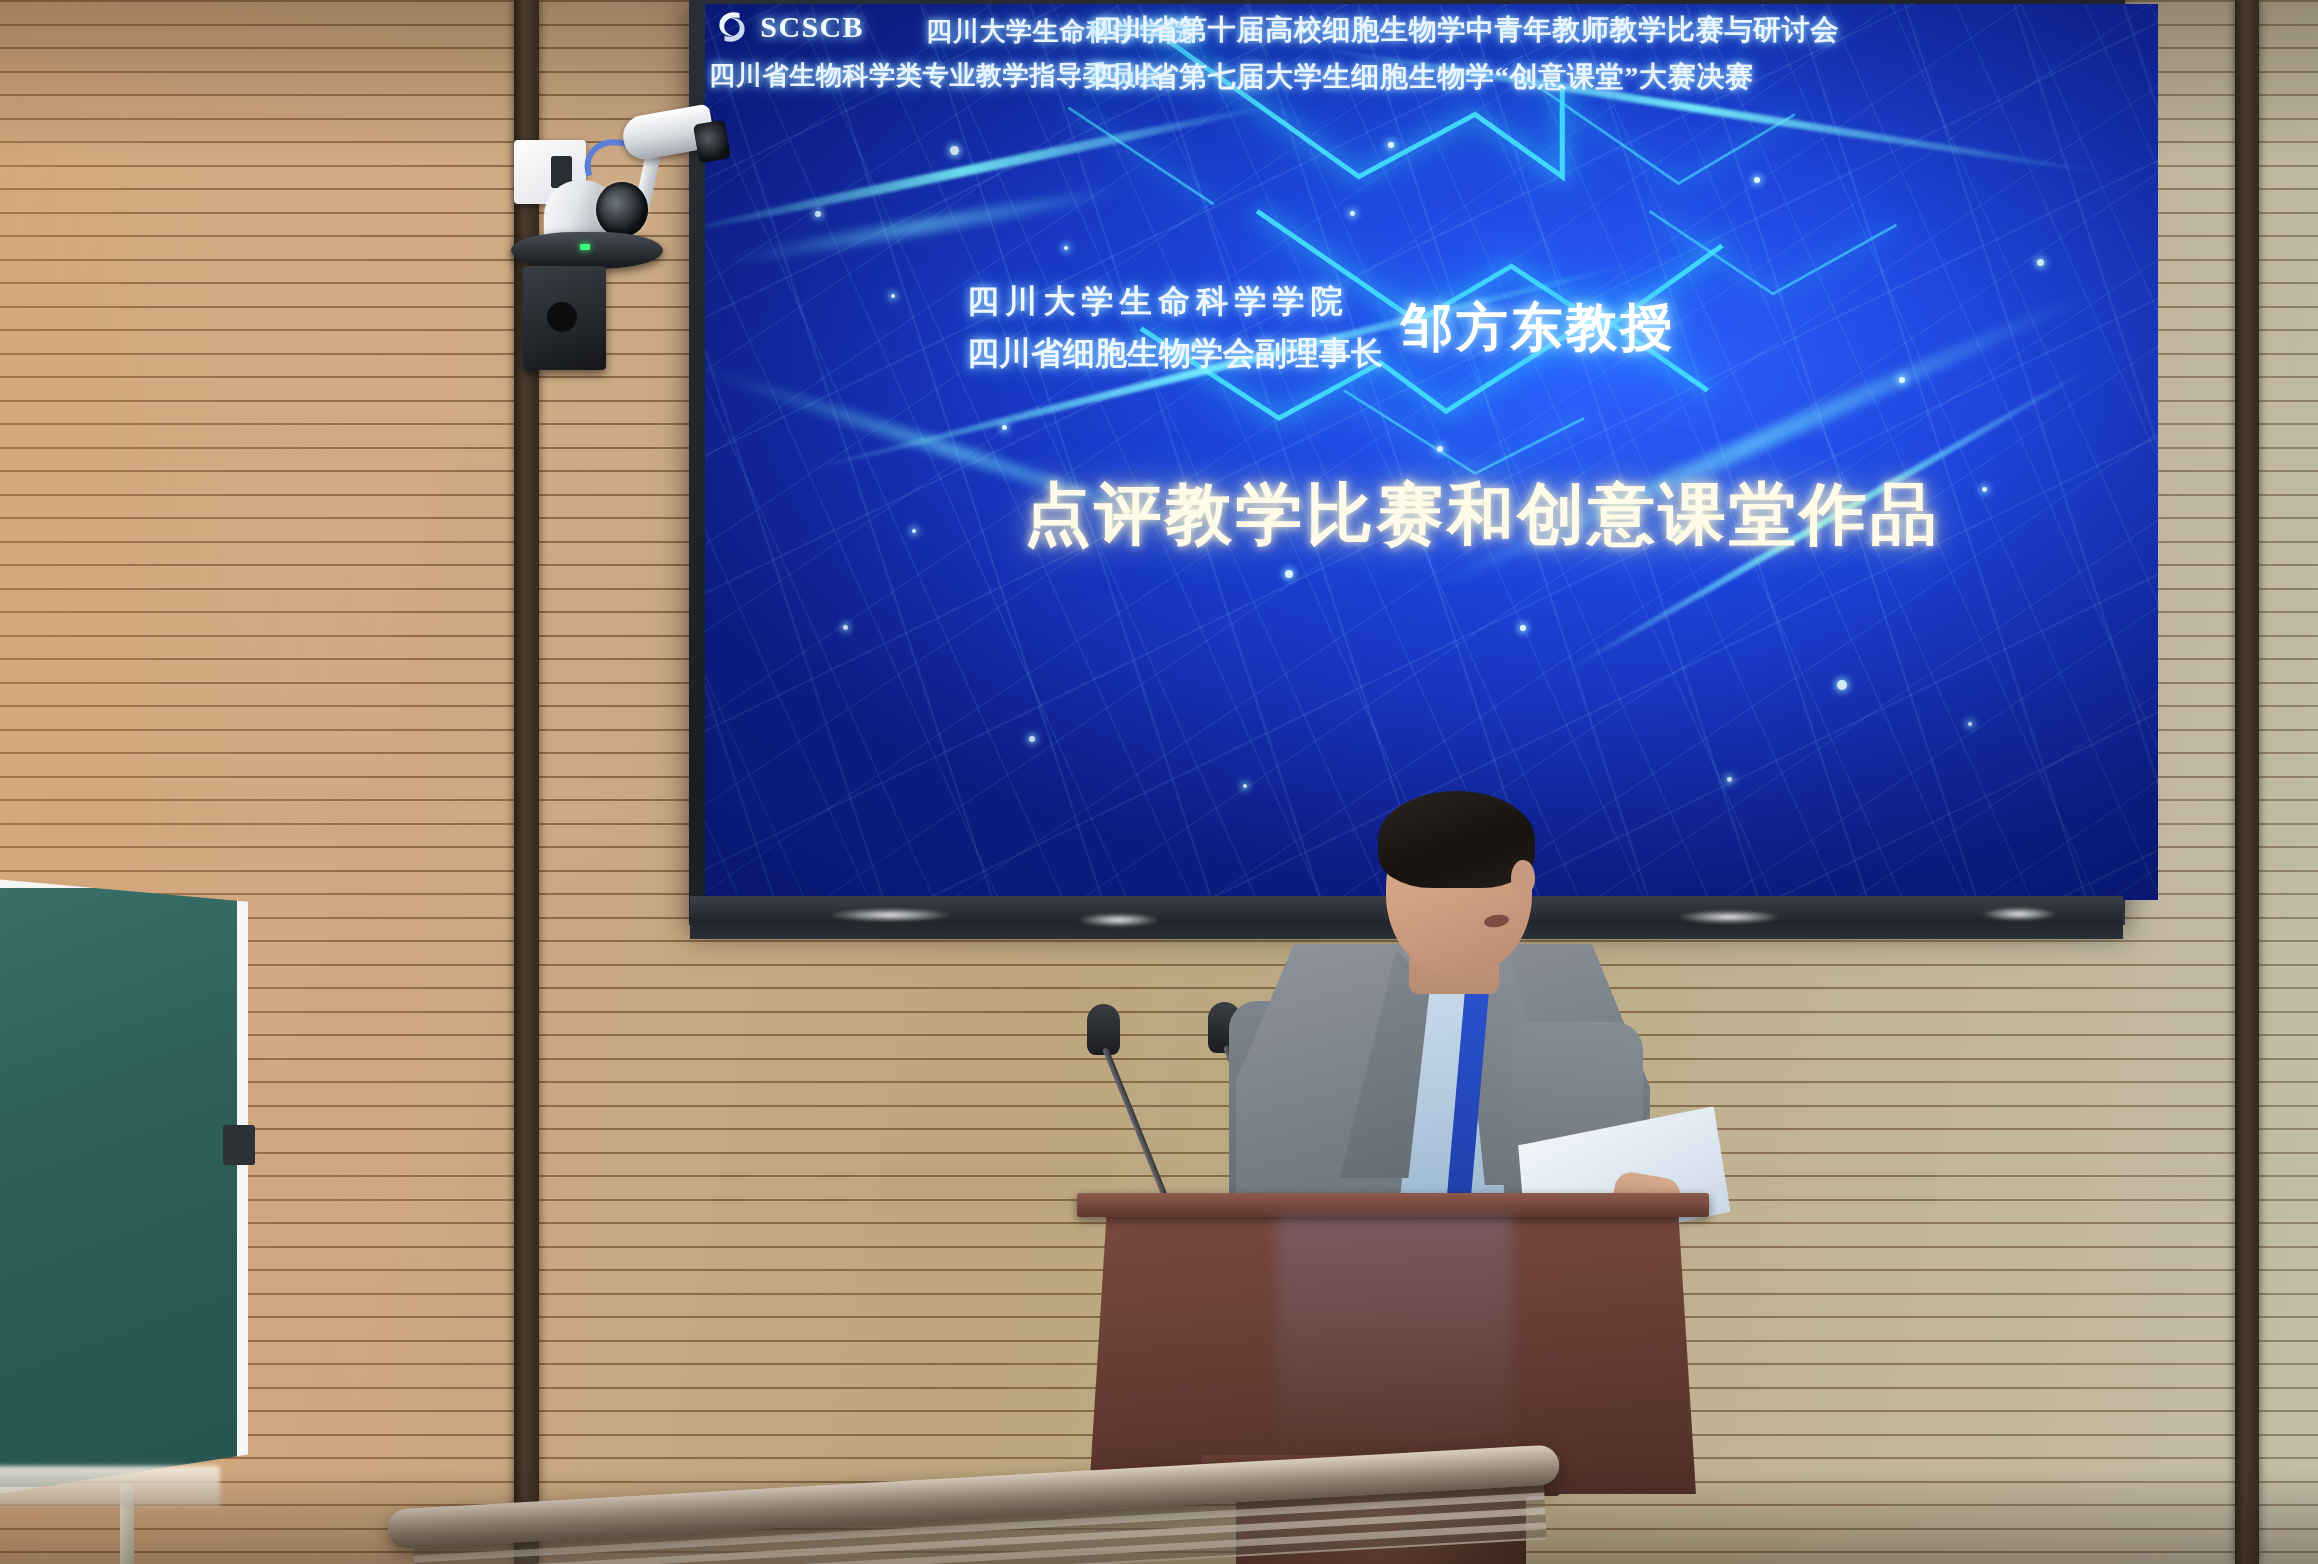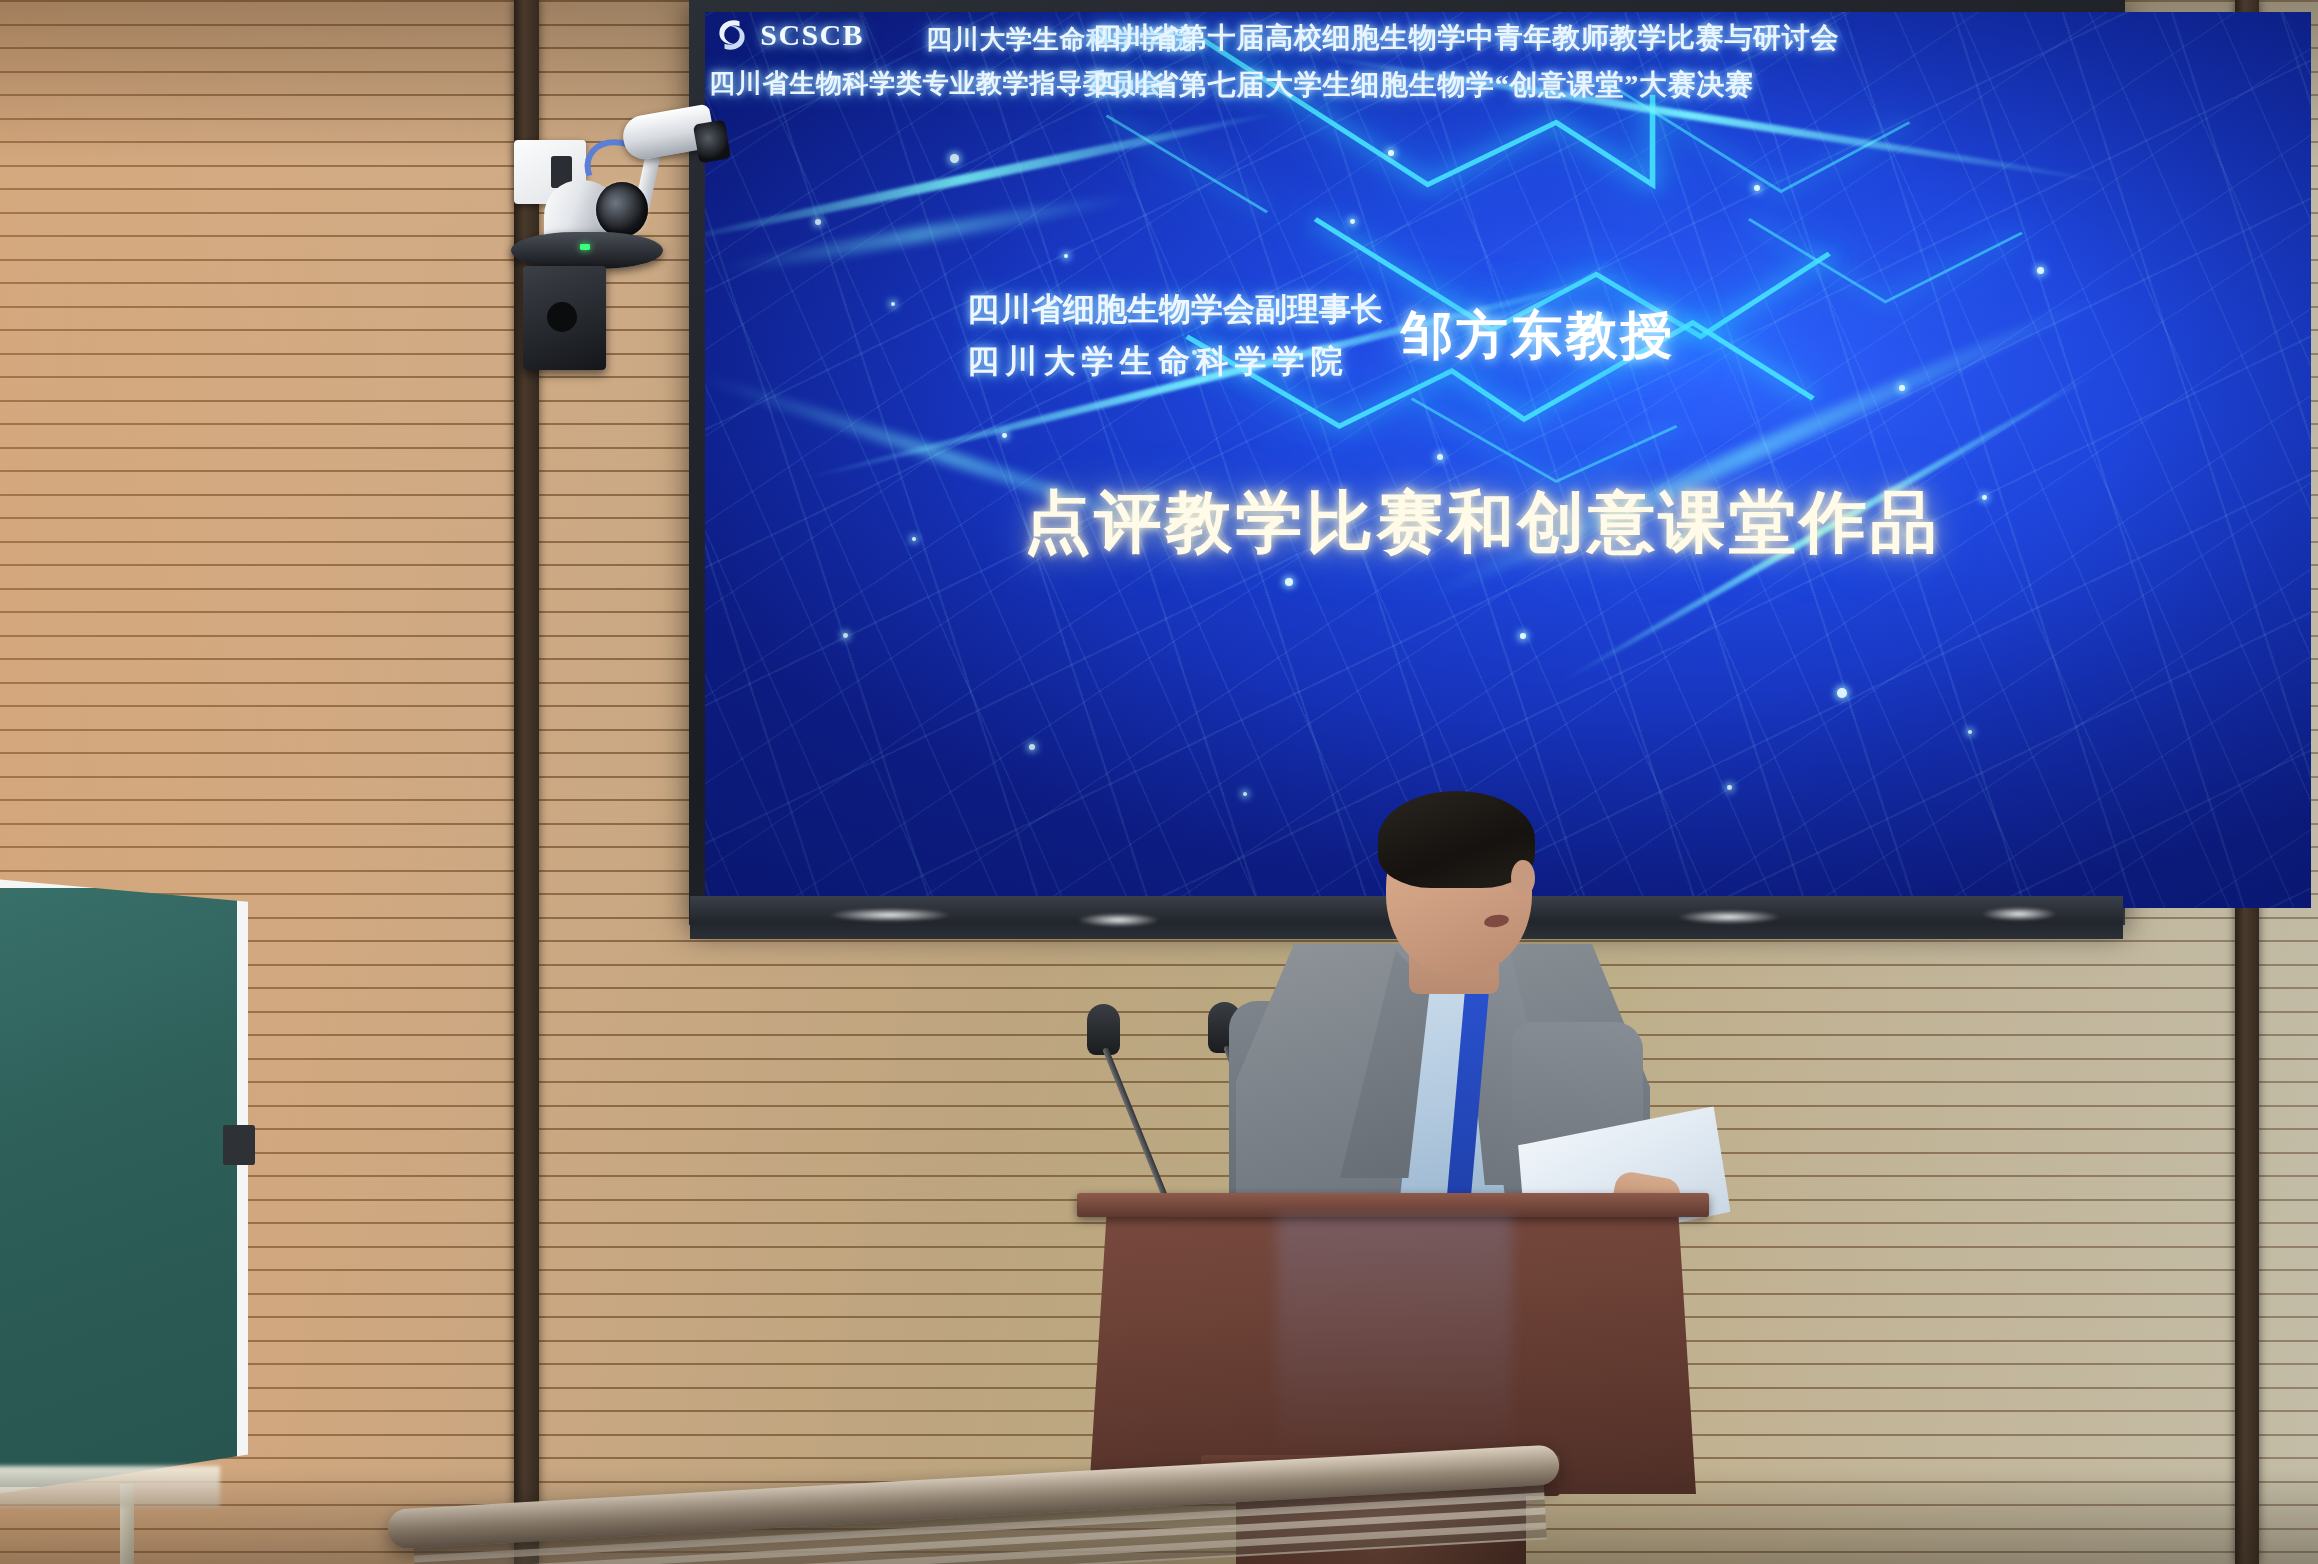--- a/index.html
+++ b/index.html
@@ -54,22 +54,22 @@
   
   .screen-bezel {
     position:absolute;
     left:689px; top:-5.5px;
     width:1436px; height:930px;
     background:linear-gradient(160deg,#2b2f36,#1a1d22 55%,#31363d);
     box-shadow:0 8.3px 28px rgba(0,0,0,.55);
   }
   .screen {
     position:absolute;
-    left:705px; top:12px;
-    width:1606px; height:896px;
+    left:705px; top:4px;
+    width:1453px; height:896px;
     overflow:hidden;
     background:
       radial-gradient(ellipse 70% 60% at 62% 40%, #2f63ff 0%, #1f46dd 38%, #1632b8 68%, #0f1f8f 100%);
     padding-left: 7px;
   }
   
   .grid-far {
     position:absolute; inset:-40%;
     background:
       repeating-linear-gradient(66deg, rgba(120,200,255,0.17) 0 1.4px, rgba(0,0,0,0) 1.4px 59px),
@@ -484,22 +484,22 @@
 
     <div class="hdr" id="hdr-org1" style="left:221px; top:9.7px;">四川大学生命科学学院</div>
     <div class="hdr" id="hdr-evt1">四川省第十届高校细胞生物学中青年教师教学比赛与研讨会</div>
 
     <div class="hdr" id="hdr-org2">四川省生物科学类专业教学指导委员会</div>
     <div class="hdr" id="hdr-evt2">四川省第七届大学生细胞生物学“创意课堂”大赛决赛</div>
 
     <div class="speaker-block">
       <div class="sp-rows">
         <div class="sp-titles">
+          <div class="sp-title spaced">四川大学生命科学学院</div>
           <div class="sp-title">四川省细胞生物学会副理事长</div>
-          <div class="sp-title spaced">四川大学生命科学学院</div>
         </div>
         <div class="sp-name">邹方东教授</div>
       </div>
     </div>
 
     <div class="slide-headline">点评教学比赛和创意课堂作品</div>
   </div>
 
   <div class="screen-glare">
     <div class="glare-spot" style="left:138px; top:12.4px; width:124px;"></div>

